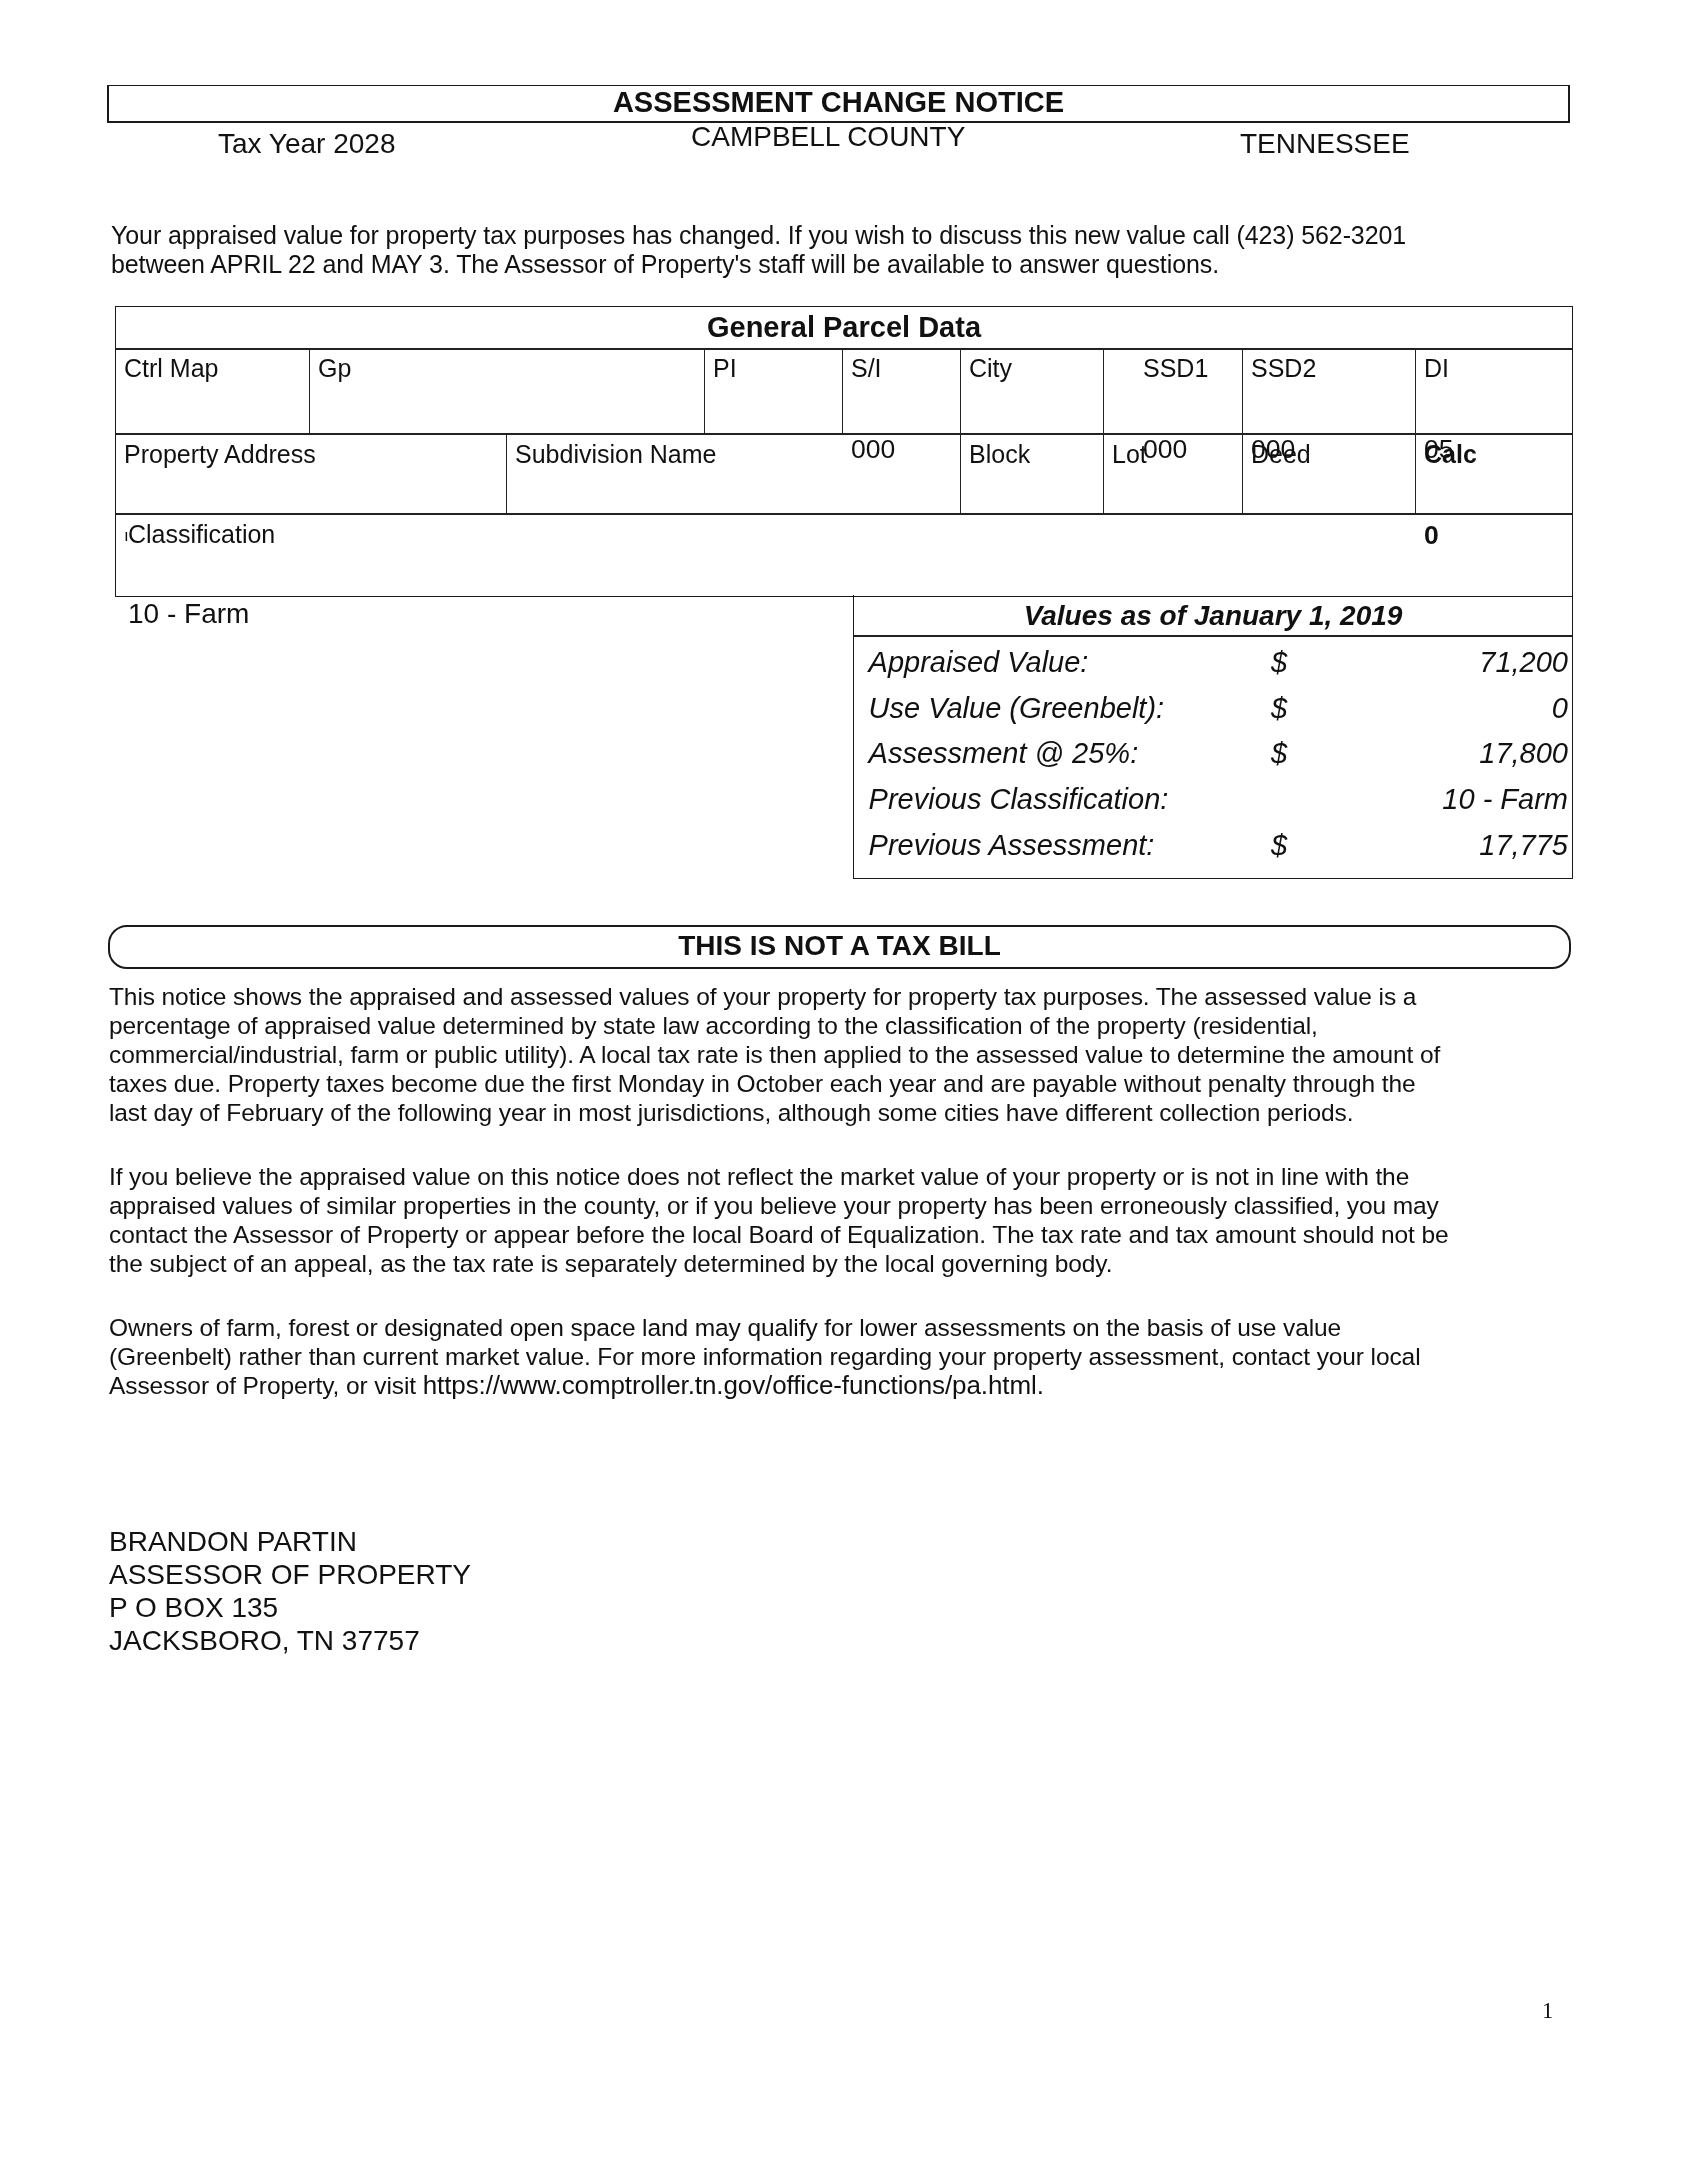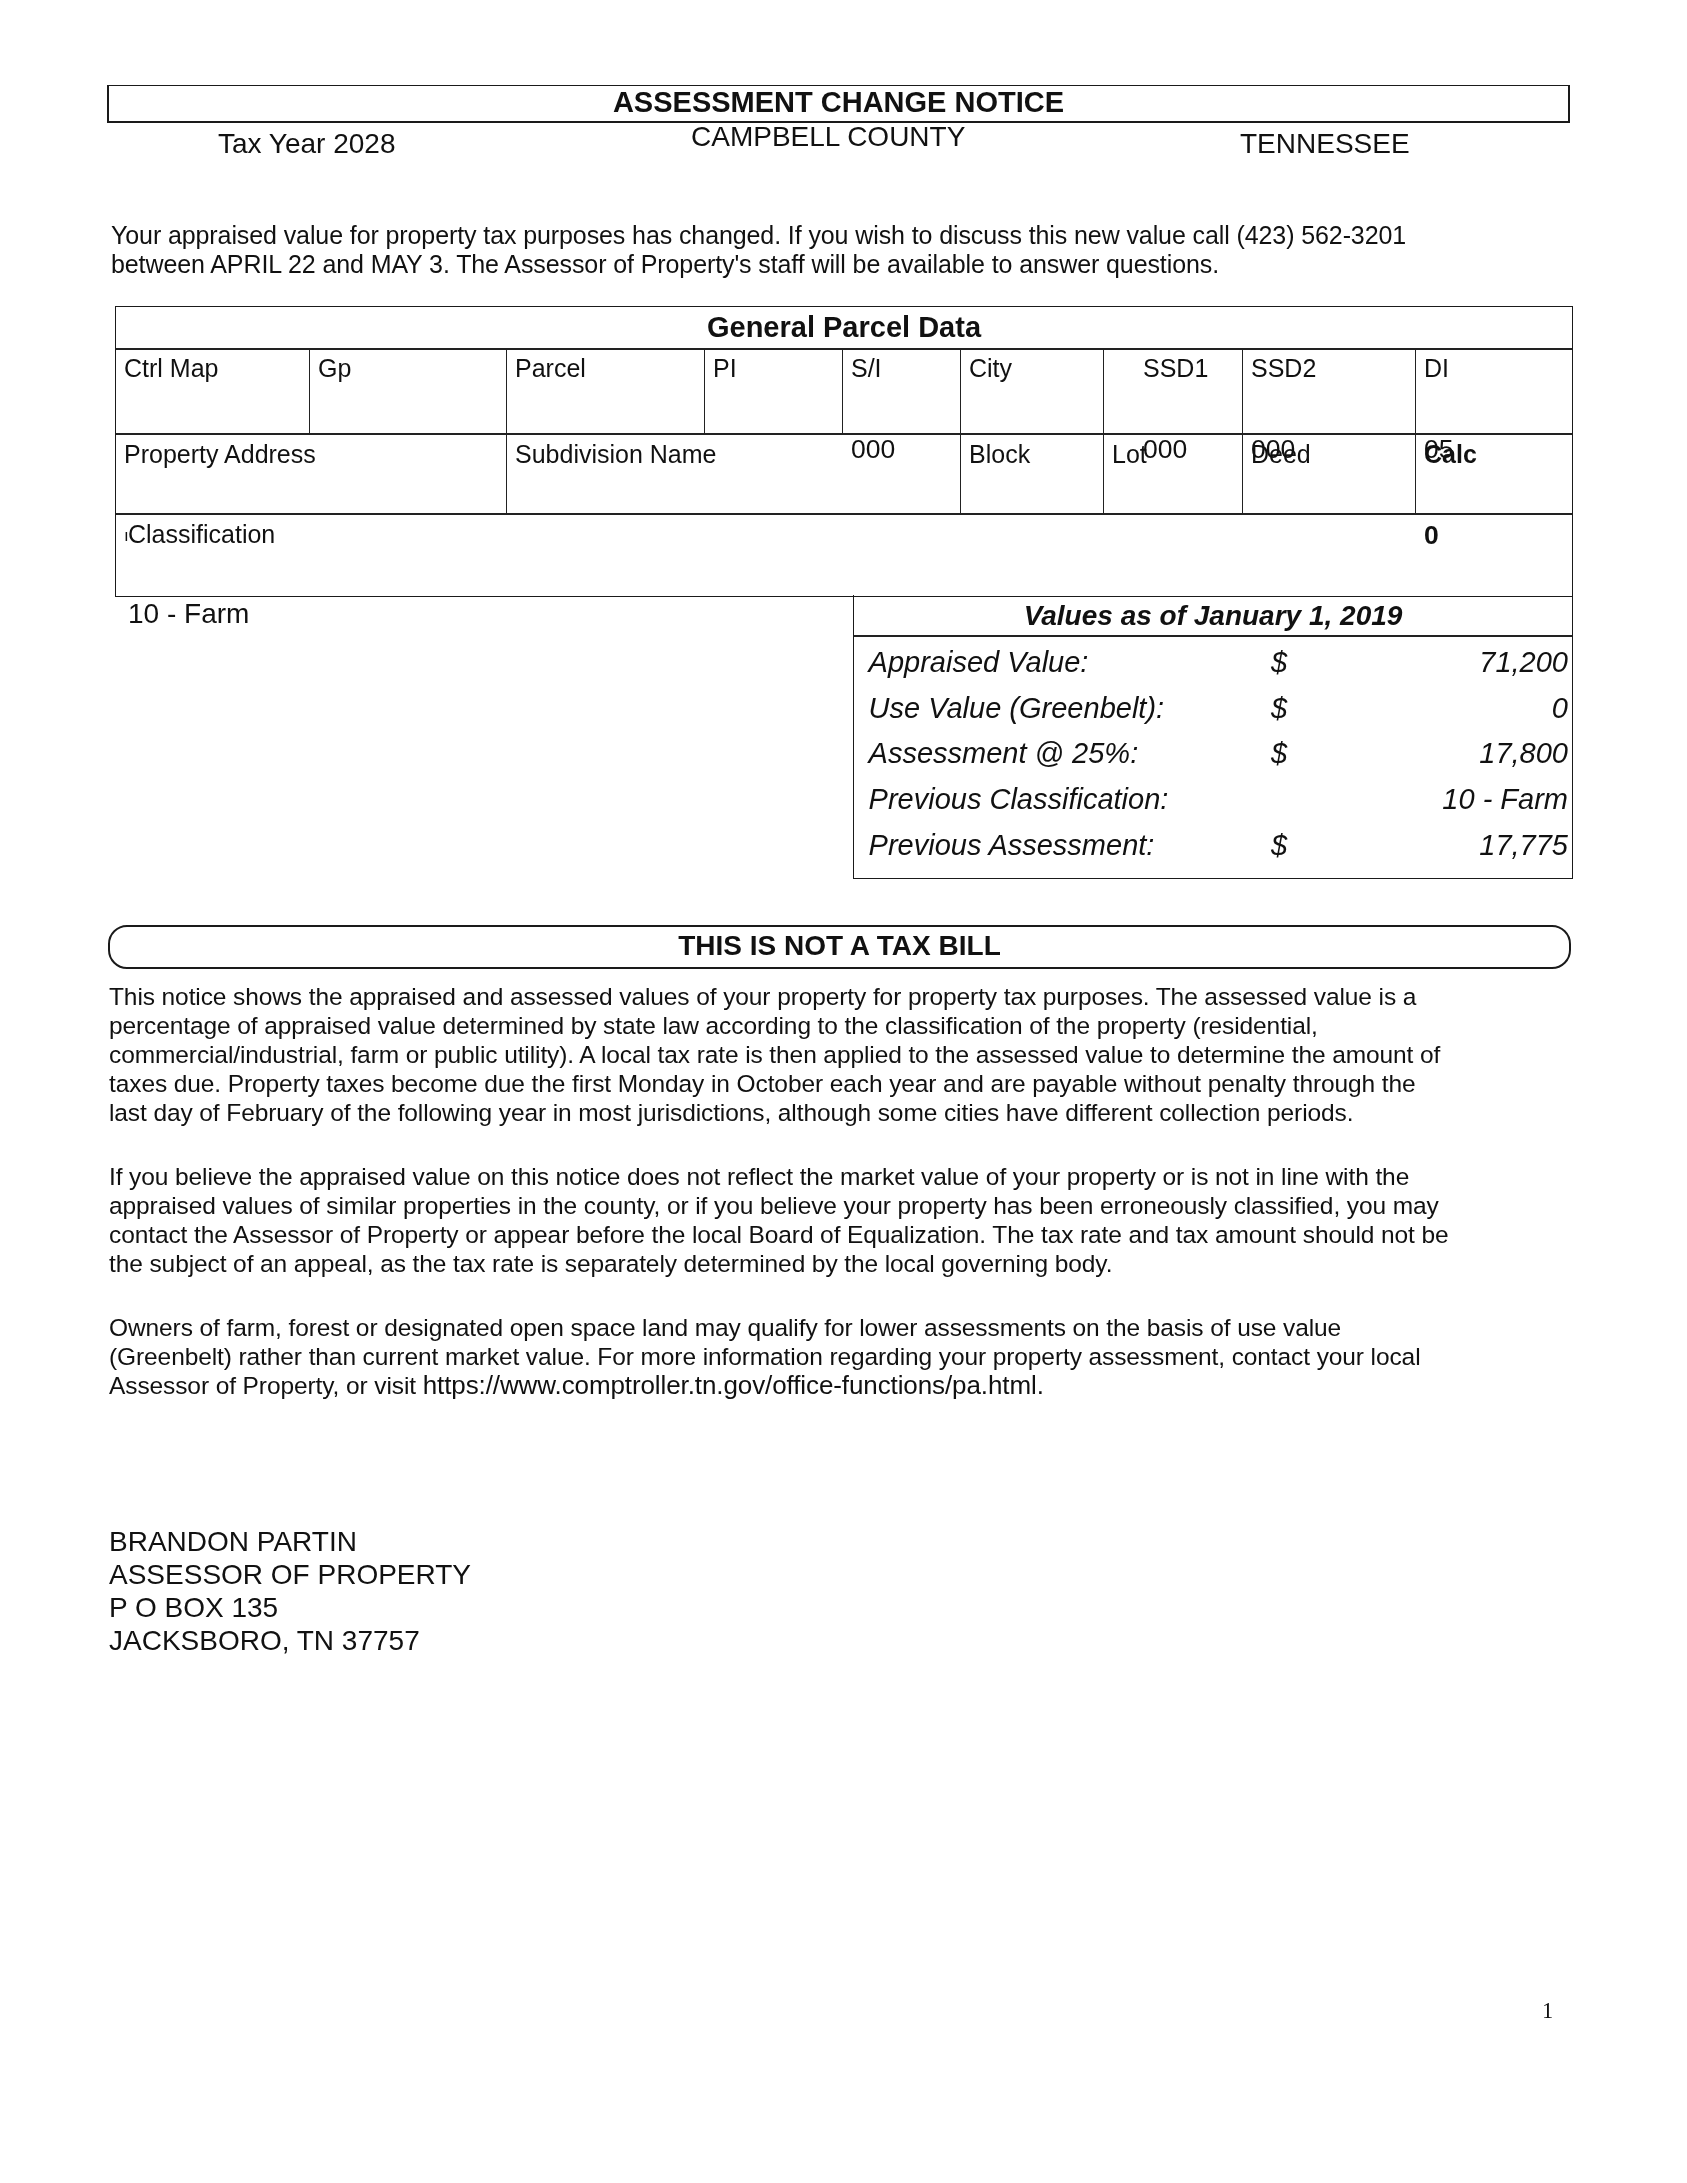--- a/index.html
+++ b/index.html
@@ -37,24 +37,20 @@
 <div class="box" style="left:115px; top:306px; width:1458px; height:291px; border-width:1.3px;">
   <div class="abs" style="left:0; right:0; top:0; height:41px; line-height:41px; text-align:center; font-weight:bold; font-size:29px;">General Parcel Data</div>
   <div class="hline" style="left:0; right:0; top:41px;"></div>
 
   <div class="cell" style="left:0; top:42px; width:193px; height:84px; border-left:none;">
     <span class="lbl">Ctrl Map</span>
     <span class="val"></span>
   </div>
   <div class="cell" style="left:193px; top:42px; width:197px; height:84px;">
     <span class="lbl">Gp</span>
-    <span class="val"></span>
-  </div>
-  <div class="cell" style="left:390px; top:42px; width:198px; height:84px;">
-    <span class="lbl">Parcel</span>
     <span class="val"></span>
   </div>
   <div class="cell" style="left:588px; top:42px; width:138px; height:84px;">
     <span class="lbl">PI</span>
     <span class="val"></span>
   </div>
   <div class="cell" style="left:726px; top:42px; width:118px; height:84px;">
     <span class="lbl">S/I</span>
     <span class="val">000</span>
   </div>

